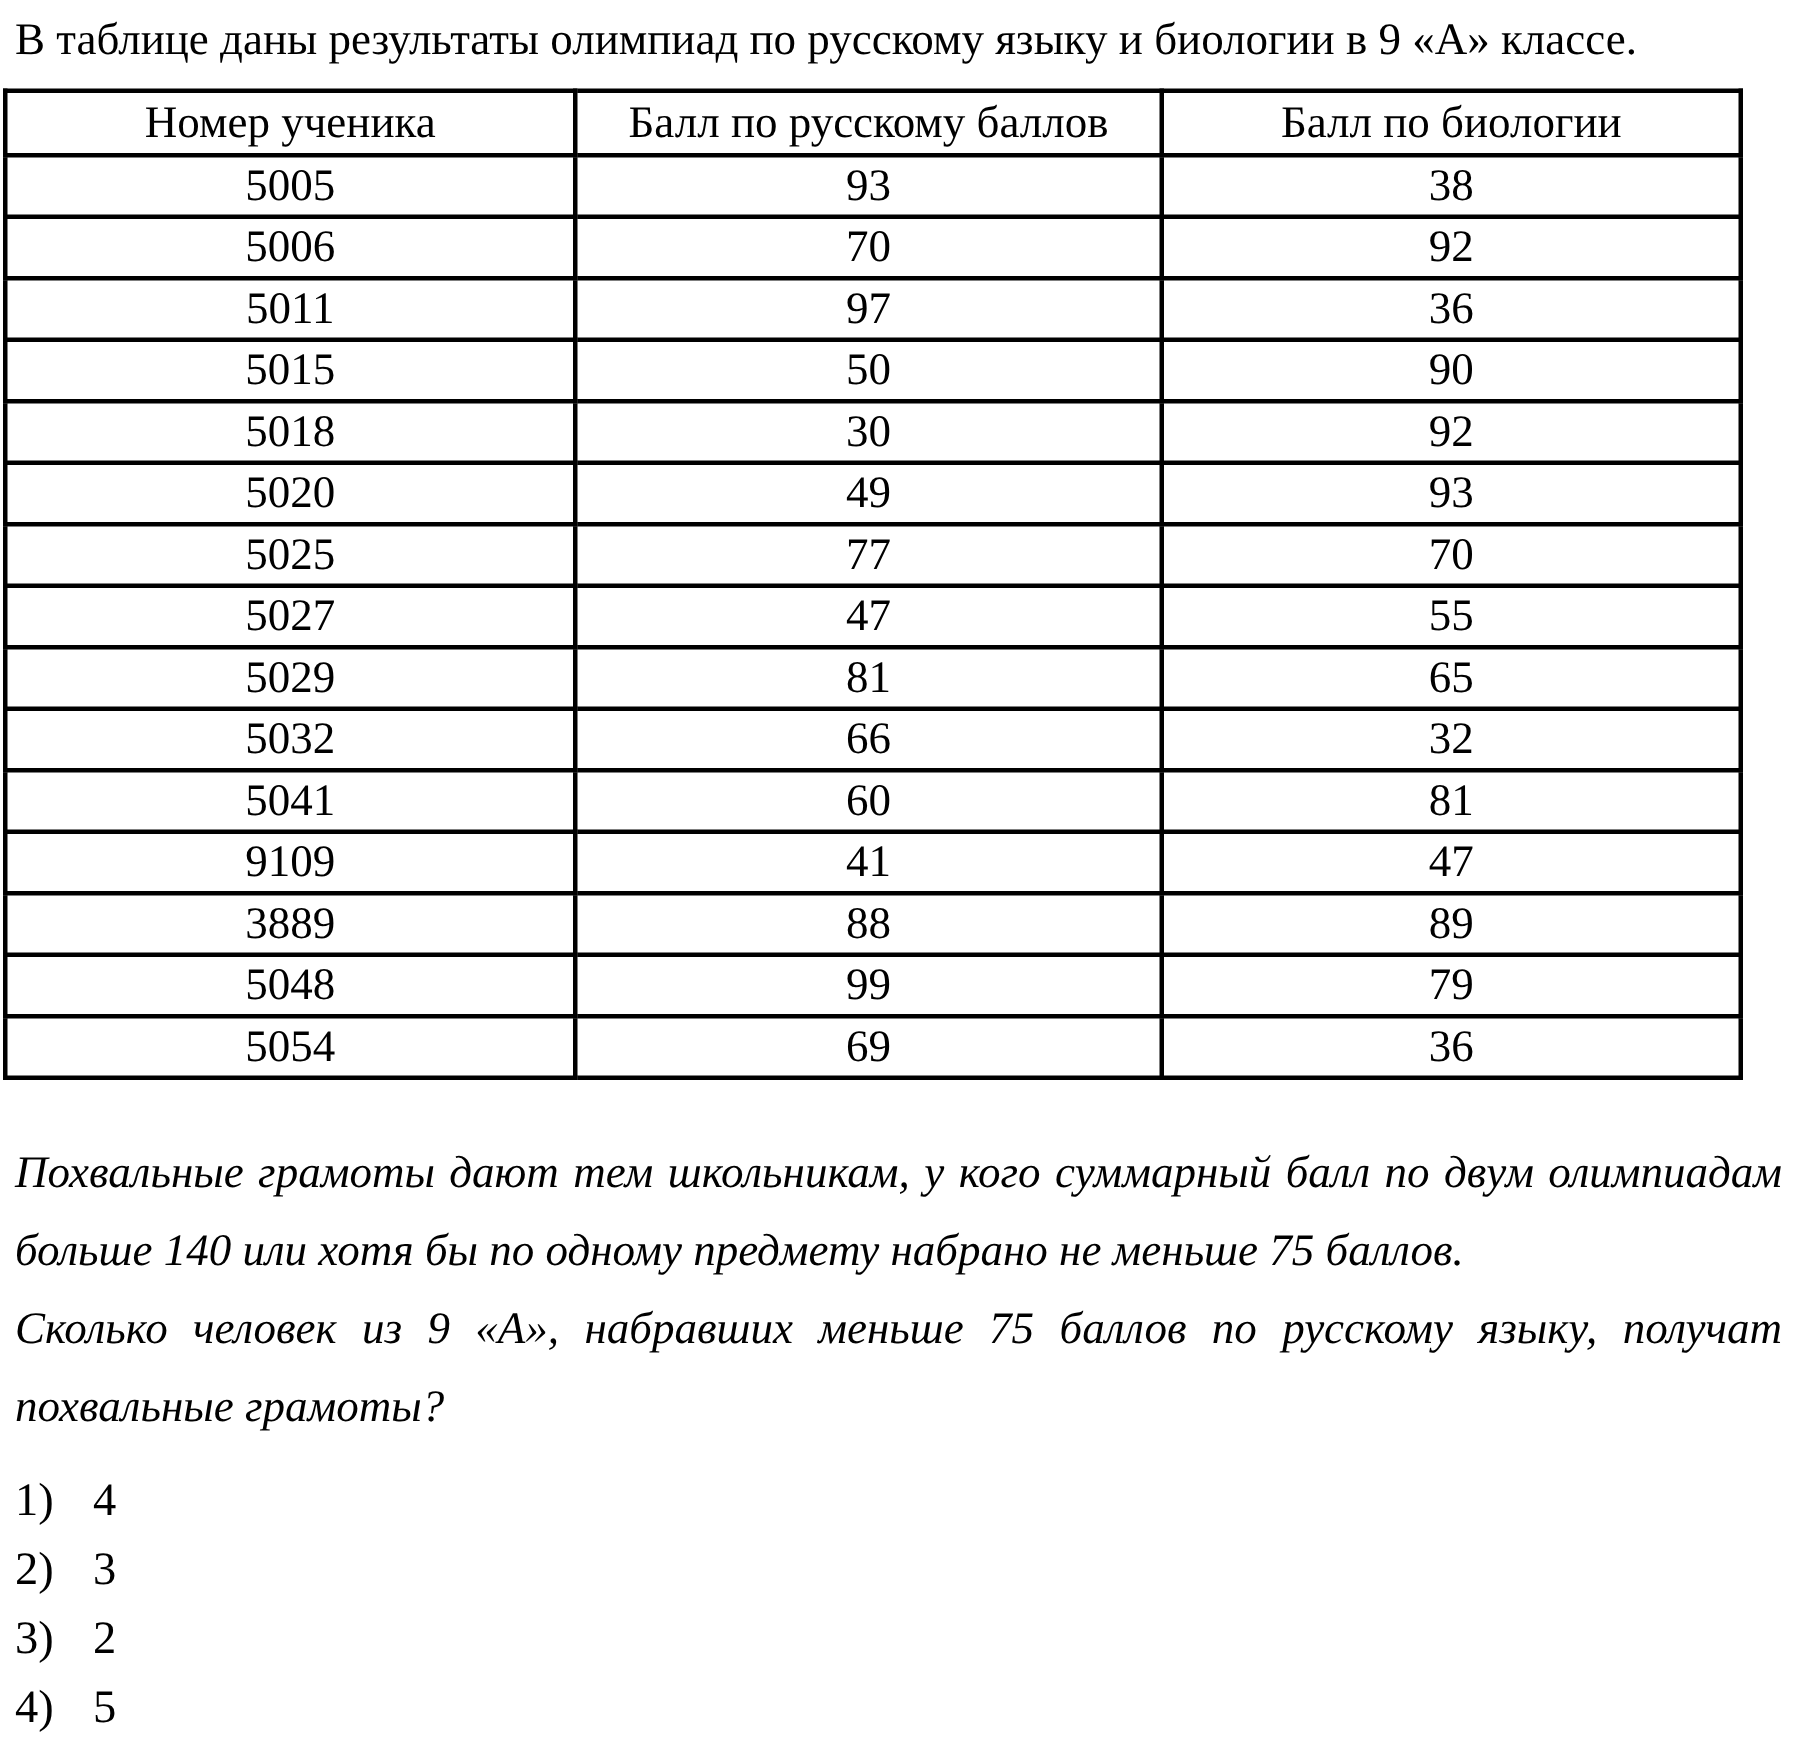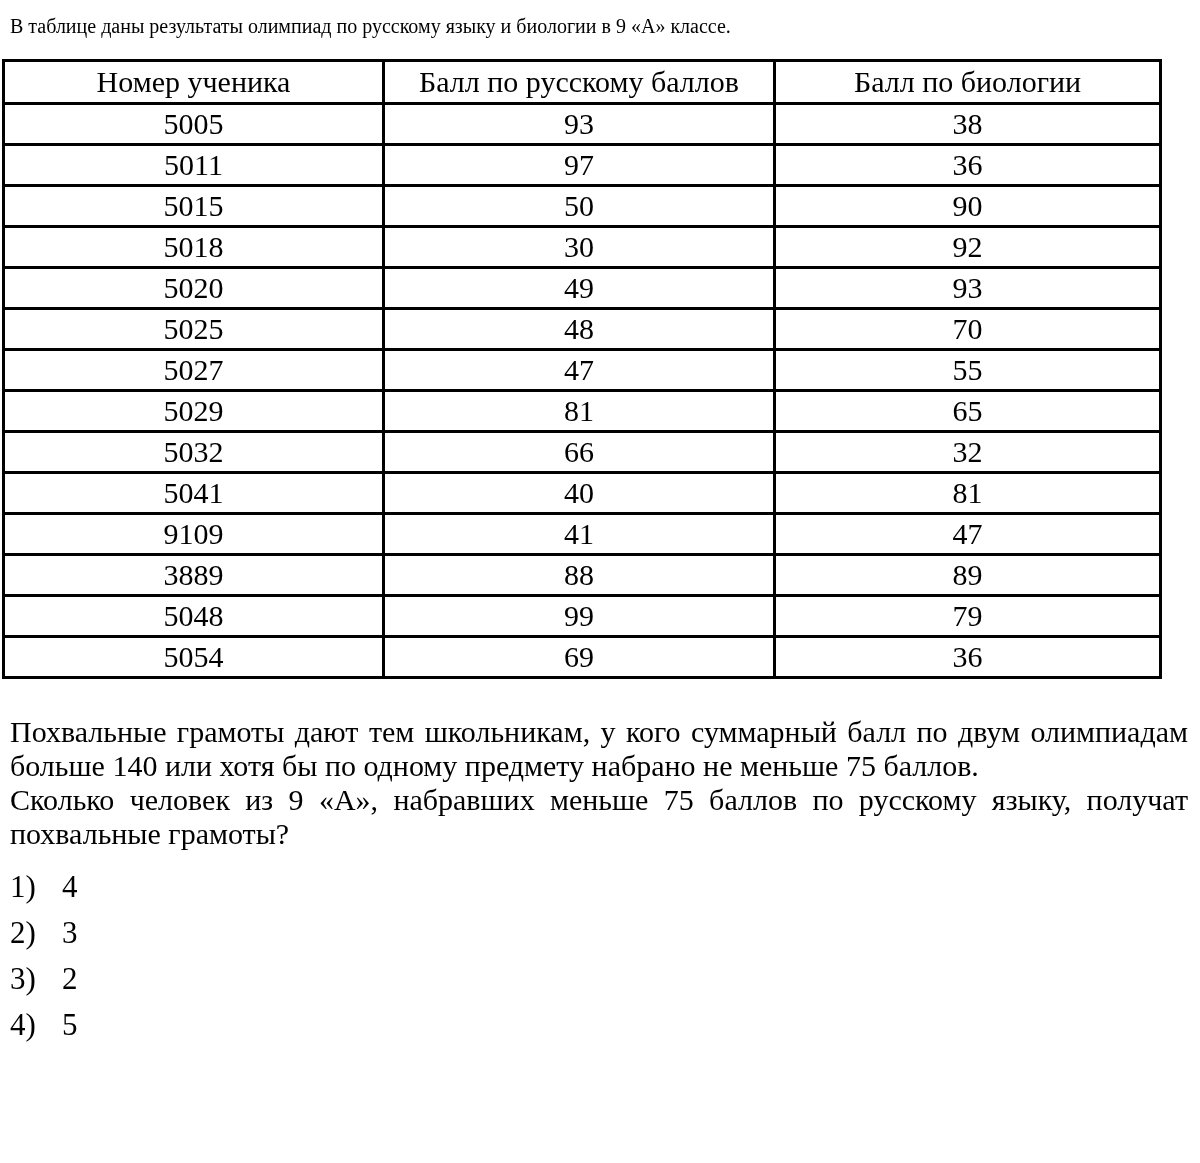--- a/index.html
+++ b/index.html
@@ -13,21 +13,21 @@
     overflow: hidden;
     color: #000000;
     font-family: "Liberation Serif", "DejaVu Serif", serif;
   }
   .page {
     width: 1200px;
     height: 1163px;
     position: relative;
   }
   .intro {
-    font-size: 20px;
+    font-size: 30px;
     line-height: 41px;
     margin: 6px 14px 0 10px;
     text-align: justify;
   }
   table.results {
     border-collapse: collapse;
     table-layout: fixed;
     width: 1157px;
     margin-left: 2px;
     margin-top: 12px;
@@ -41,22 +41,23 @@
     font-weight: normal;
     padding: 0;
     overflow: hidden;
     white-space: nowrap;
   }
   table.results th { height: 40px; }
   table.results td { height: 38px; }
   .text-block {
     margin: 36px 12px 0 10px;
     font-size: 30px;
-    line-height: 34px;
+    line-height: 52px;
     text-align: justify;
+    font-style: italic;
   }
   .text-block p { margin: 0; }
   .options {
     margin: 18px 0 0 10px;
     font-size: 31px;
   }
   .option {
     display: flex;
     align-items: baseline;
     height: 46px;
@@ -86,20 +87,25 @@
           <th>Балл по биологии</th>
         </tr>
     </thead>
     <tbody>
         <tr>
           <td>5005</td>
           <td>93</td>
           <td>38</td>
         </tr>
         <tr>
+          <td>5006</td>
+          <td>70</td>
+          <td>92</td>
+        </tr>
+        <tr>
           <td>5011</td>
           <td>97</td>
           <td>36</td>
         </tr>
         <tr>
           <td>5015</td>
           <td>50</td>
           <td>90</td>
         </tr>
         <tr>
@@ -107,41 +113,41 @@
           <td>30</td>
           <td>92</td>
         </tr>
         <tr>
           <td>5020</td>
           <td>49</td>
           <td>93</td>
         </tr>
         <tr>
           <td>5025</td>
-          <td>48</td>
+          <td>77</td>
           <td>70</td>
         </tr>
         <tr>
           <td>5027</td>
           <td>47</td>
           <td>55</td>
         </tr>
         <tr>
           <td>5029</td>
           <td>81</td>
           <td>65</td>
         </tr>
         <tr>
           <td>5032</td>
           <td>66</td>
           <td>32</td>
         </tr>
         <tr>
           <td>5041</td>
-          <td>40</td>
+          <td>60</td>
           <td>81</td>
         </tr>
         <tr>
           <td>9109</td>
           <td>41</td>
           <td>47</td>
         </tr>
         <tr>
           <td>3889</td>
           <td>88</td>

